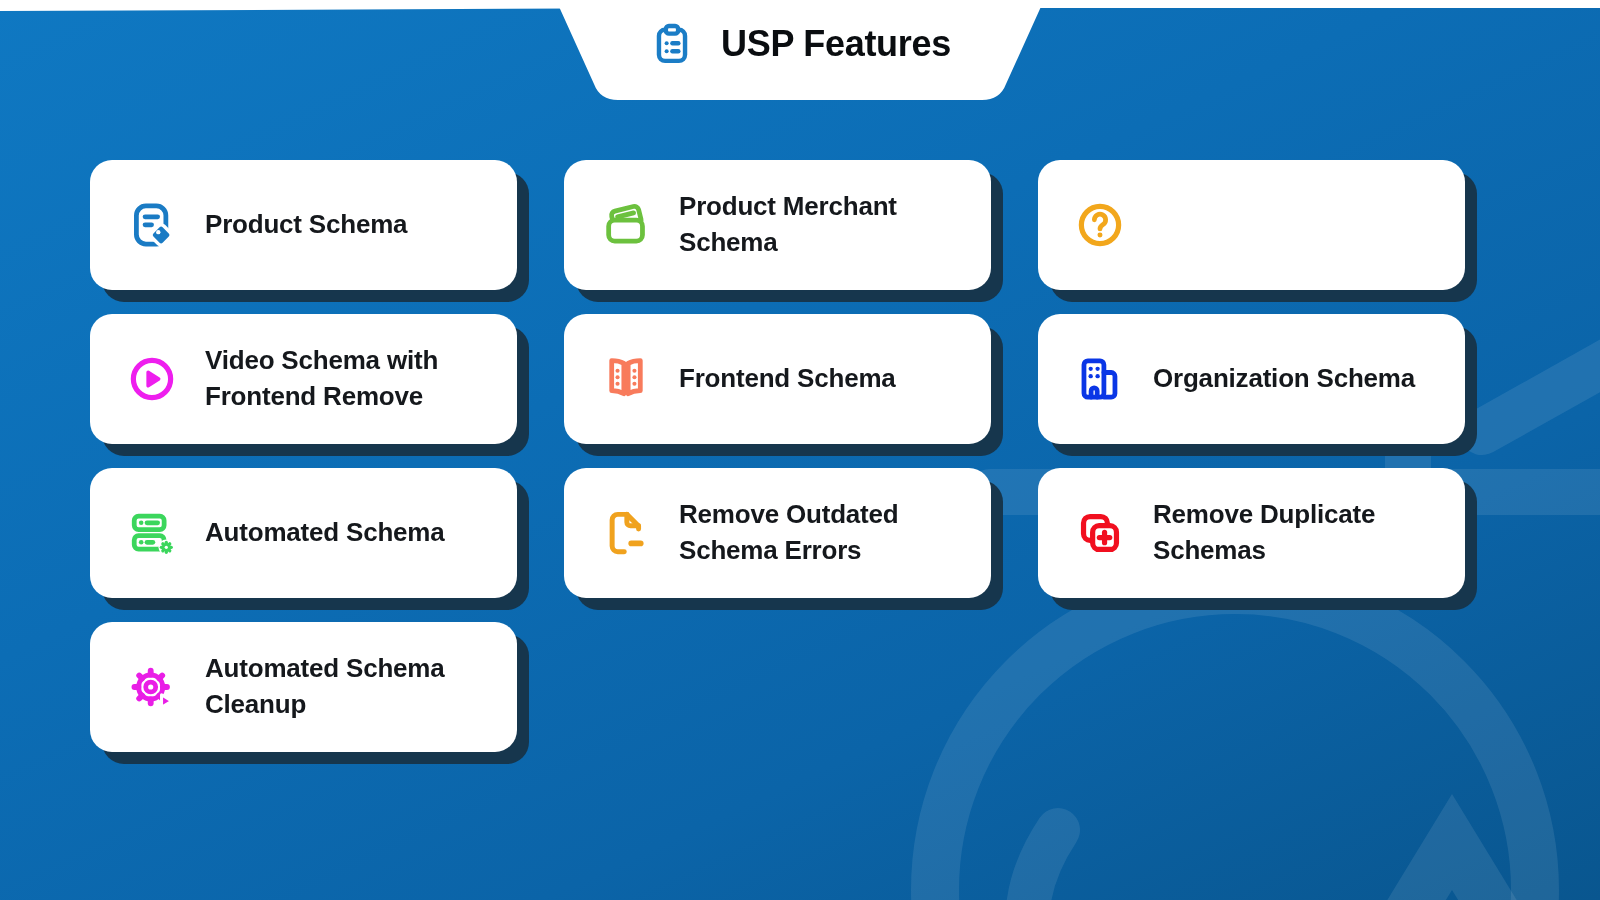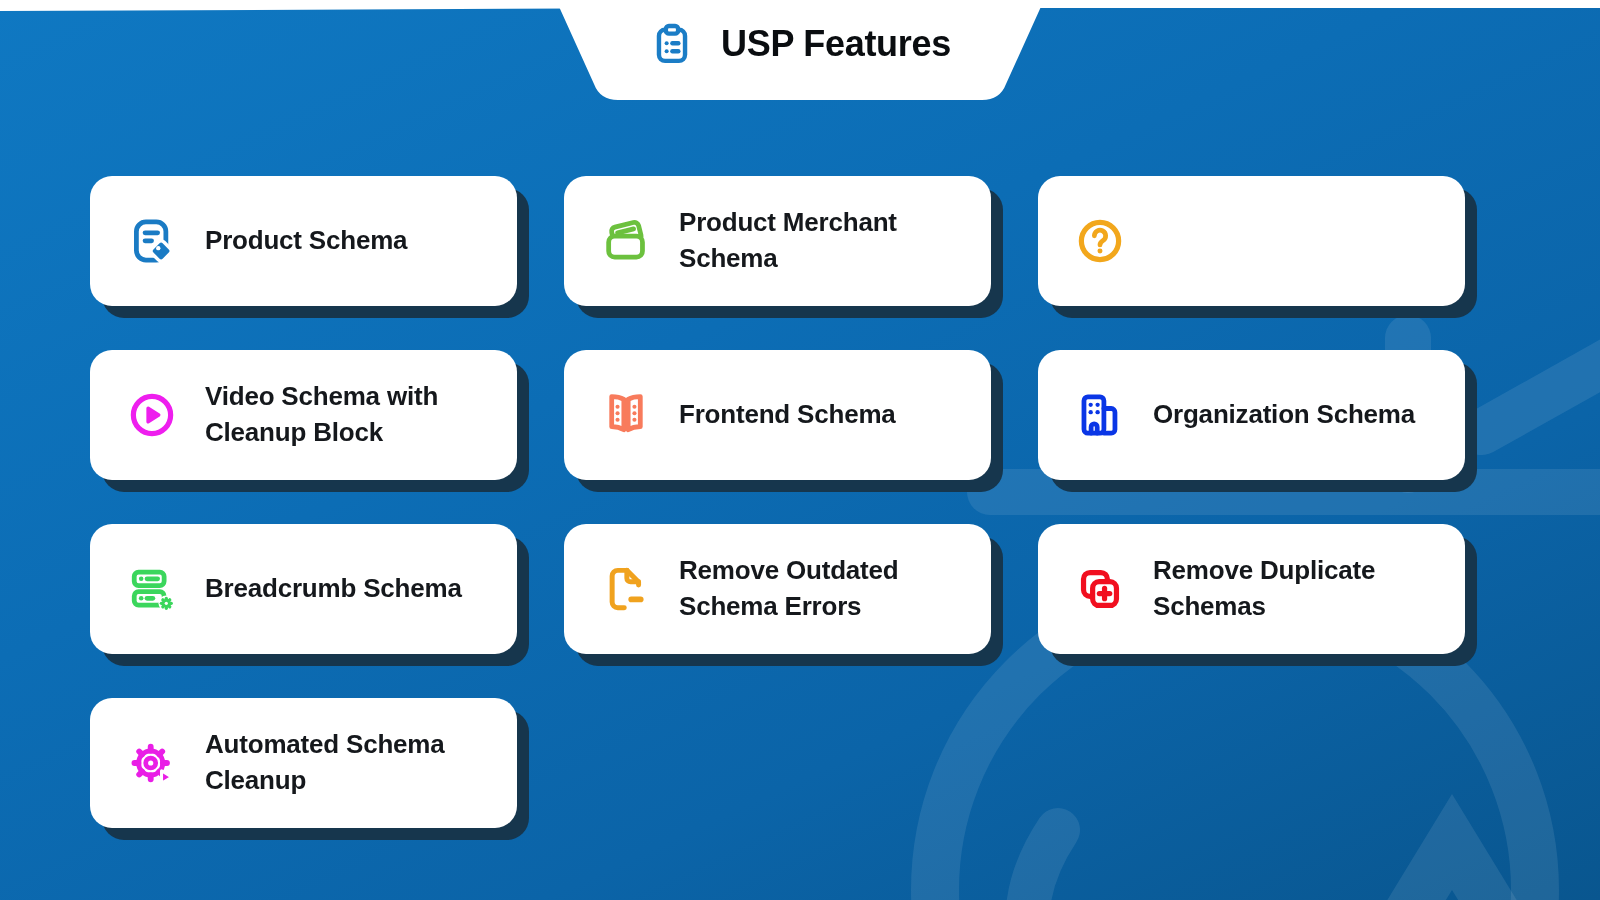--- a/index.html
+++ b/index.html
@@ -18,23 +18,23 @@
   .banner{position:absolute;left:556px;top:0;width:488px;height:102px;}
   .banner svg.shape{position:absolute;left:0;top:0;}
   .banner-content{
     position:absolute;inset:0 0 14px 0;
     display:flex;align-items:center;justify-content:center;gap:26px;
   }
   .banner-title{
     font-size:36px;font-weight:700;color:#0a0d10;letter-spacing:-0.3px;
   }
   .grid{
-    position:absolute;left:90px;top:176px;
+    position:absolute;left:90px;top:160px;
     display:grid;grid-template-columns:repeat(3,427px);
-    grid-auto-rows:130px;gap:44px 47px;
+    grid-auto-rows:130px;gap:24px 47px;
   }
   .card{
     background:#ffffff;border-radius:22px;
     box-shadow:12px 12px 0 #16364d;
     display:flex;align-items:center;gap:27px;
     padding:0 18px 0 36px;box-sizing:border-box;
   }
   .card-icon{flex:0 0 52px;width:52px;height:52px;display:flex;align-items:center;justify-content:center;}
   .card-icon svg{color:var(--icon-color,#1a7bc4);}
   .card-label{
@@ -121,21 +121,21 @@
     </span>
   </div>
 
   <div class="card" style="--icon-color: #ee1eee;">
     <span class="card-icon">
       <svg viewBox="0 0 24 24" width="52" height="52" fill="none" stroke="currentColor" stroke-width="2.4" stroke-linecap="round" stroke-linejoin="round">
         <circle cx="12" cy="12" r="8.6"></circle>
         <path d="M10.2 8.9l4.9 3.1-4.9 3.1z" fill="currentColor" stroke="currentColor" stroke-width="1.6"></path>
       </svg>
     </span>
-    <span class="card-label">Video Schema with Cleanup Block</span>
+    <span class="card-label">Video Schema with Frontend Remove</span>
   </div>
 
   <div class="card" style="--icon-color: #f87b5c;">
     <span class="card-icon">
       <svg viewBox="0 0 24 24" width="52" height="52" fill="none" stroke="currentColor" stroke-width="2.2" stroke-linecap="round" stroke-linejoin="round">
         <path d="M11 4.8C9.5 3.9 7.6 3.5 5.4 3.5v13.9c2.2 0 4.1.5 5.6 1.4z"></path>
         <path d="M13 4.8c1.5-.9 3.4-1.3 5.6-1.3v13.9c-2.2 0-4.1.5-5.6 1.4z"></path>
         <circle cx="8.1" cy="8.2" r="0.95" fill="currentColor" stroke="none"></circle>
         <circle cx="8.1" cy="11.2" r="0.95" fill="currentColor" stroke="none"></circle>
         <circle cx="8.1" cy="14.2" r="0.95" fill="currentColor" stroke="none"></circle>
@@ -176,21 +176,21 @@
         <g stroke-width="1.5">
           <line x1="16.3" y1="18.6" x2="20.9" y2="18.6"></line>
           <line x1="18.6" y1="16.3" x2="18.6" y2="20.9"></line>
           <line x1="17" y1="17" x2="20.2" y2="20.2"></line>
           <line x1="17" y1="20.2" x2="20.2" y2="17"></line>
         </g>
         <circle cx="18.6" cy="18.6" r="1.9" fill="currentColor" stroke="none"></circle>
         <circle cx="18.6" cy="18.6" r="0.75" fill="#ffffff" stroke="none"></circle>
       </svg>
     </span>
-    <span class="card-label">Breadcrumb Schema</span>
+    <span class="card-label">Automated Schema</span>
   </div>
 
   <div class="card" style="--icon-color: #f0a21e;">
     <span class="card-icon">
       <svg viewBox="0 0 24 24" width="52" height="52" fill="none" stroke="currentColor" stroke-width="2.3" stroke-linecap="round" stroke-linejoin="round">
         <path d="M12.4 3.4H8.2A2.6 2.6 0 0 0 5.6 6v12a2.6 2.6 0 0 0 2.6 2.6h3"></path>
         <path d="M12.4 3.4l5.4 5.4v1.4"></path>
         <path d="M12.4 3.4v3.6a1.7 1.7 0 0 0 1.7 1.7h3.7"></path>
         <line x1="14.4" y1="16.8" x2="18.8" y2="16.8" stroke-width="2.6"></line>
       </svg>

